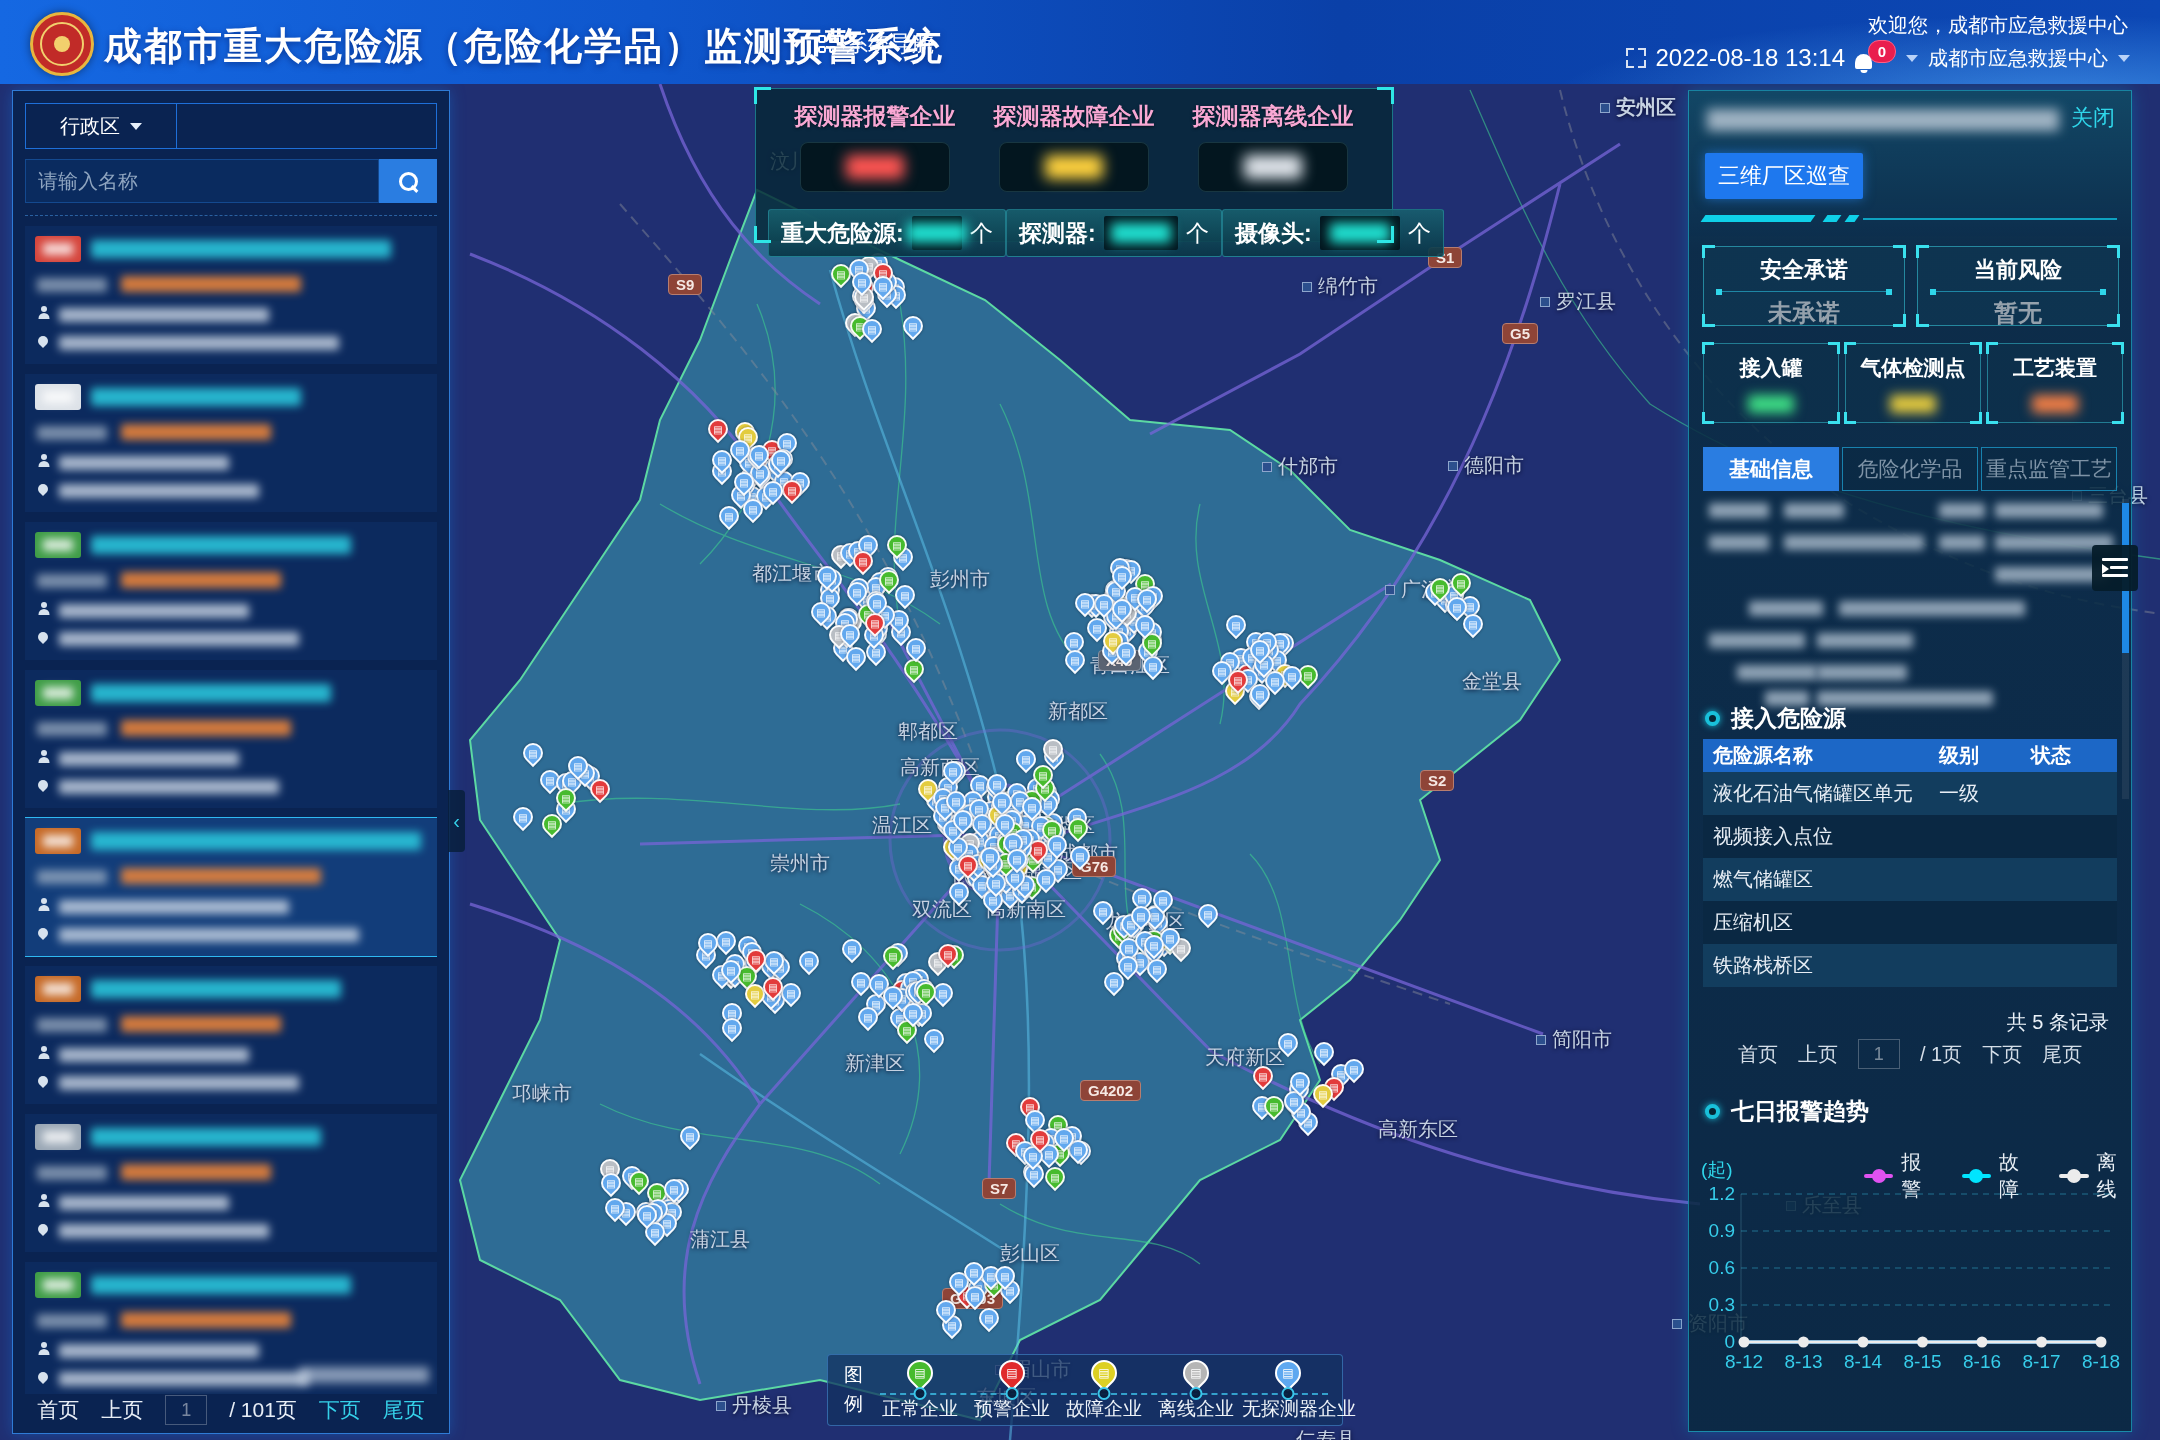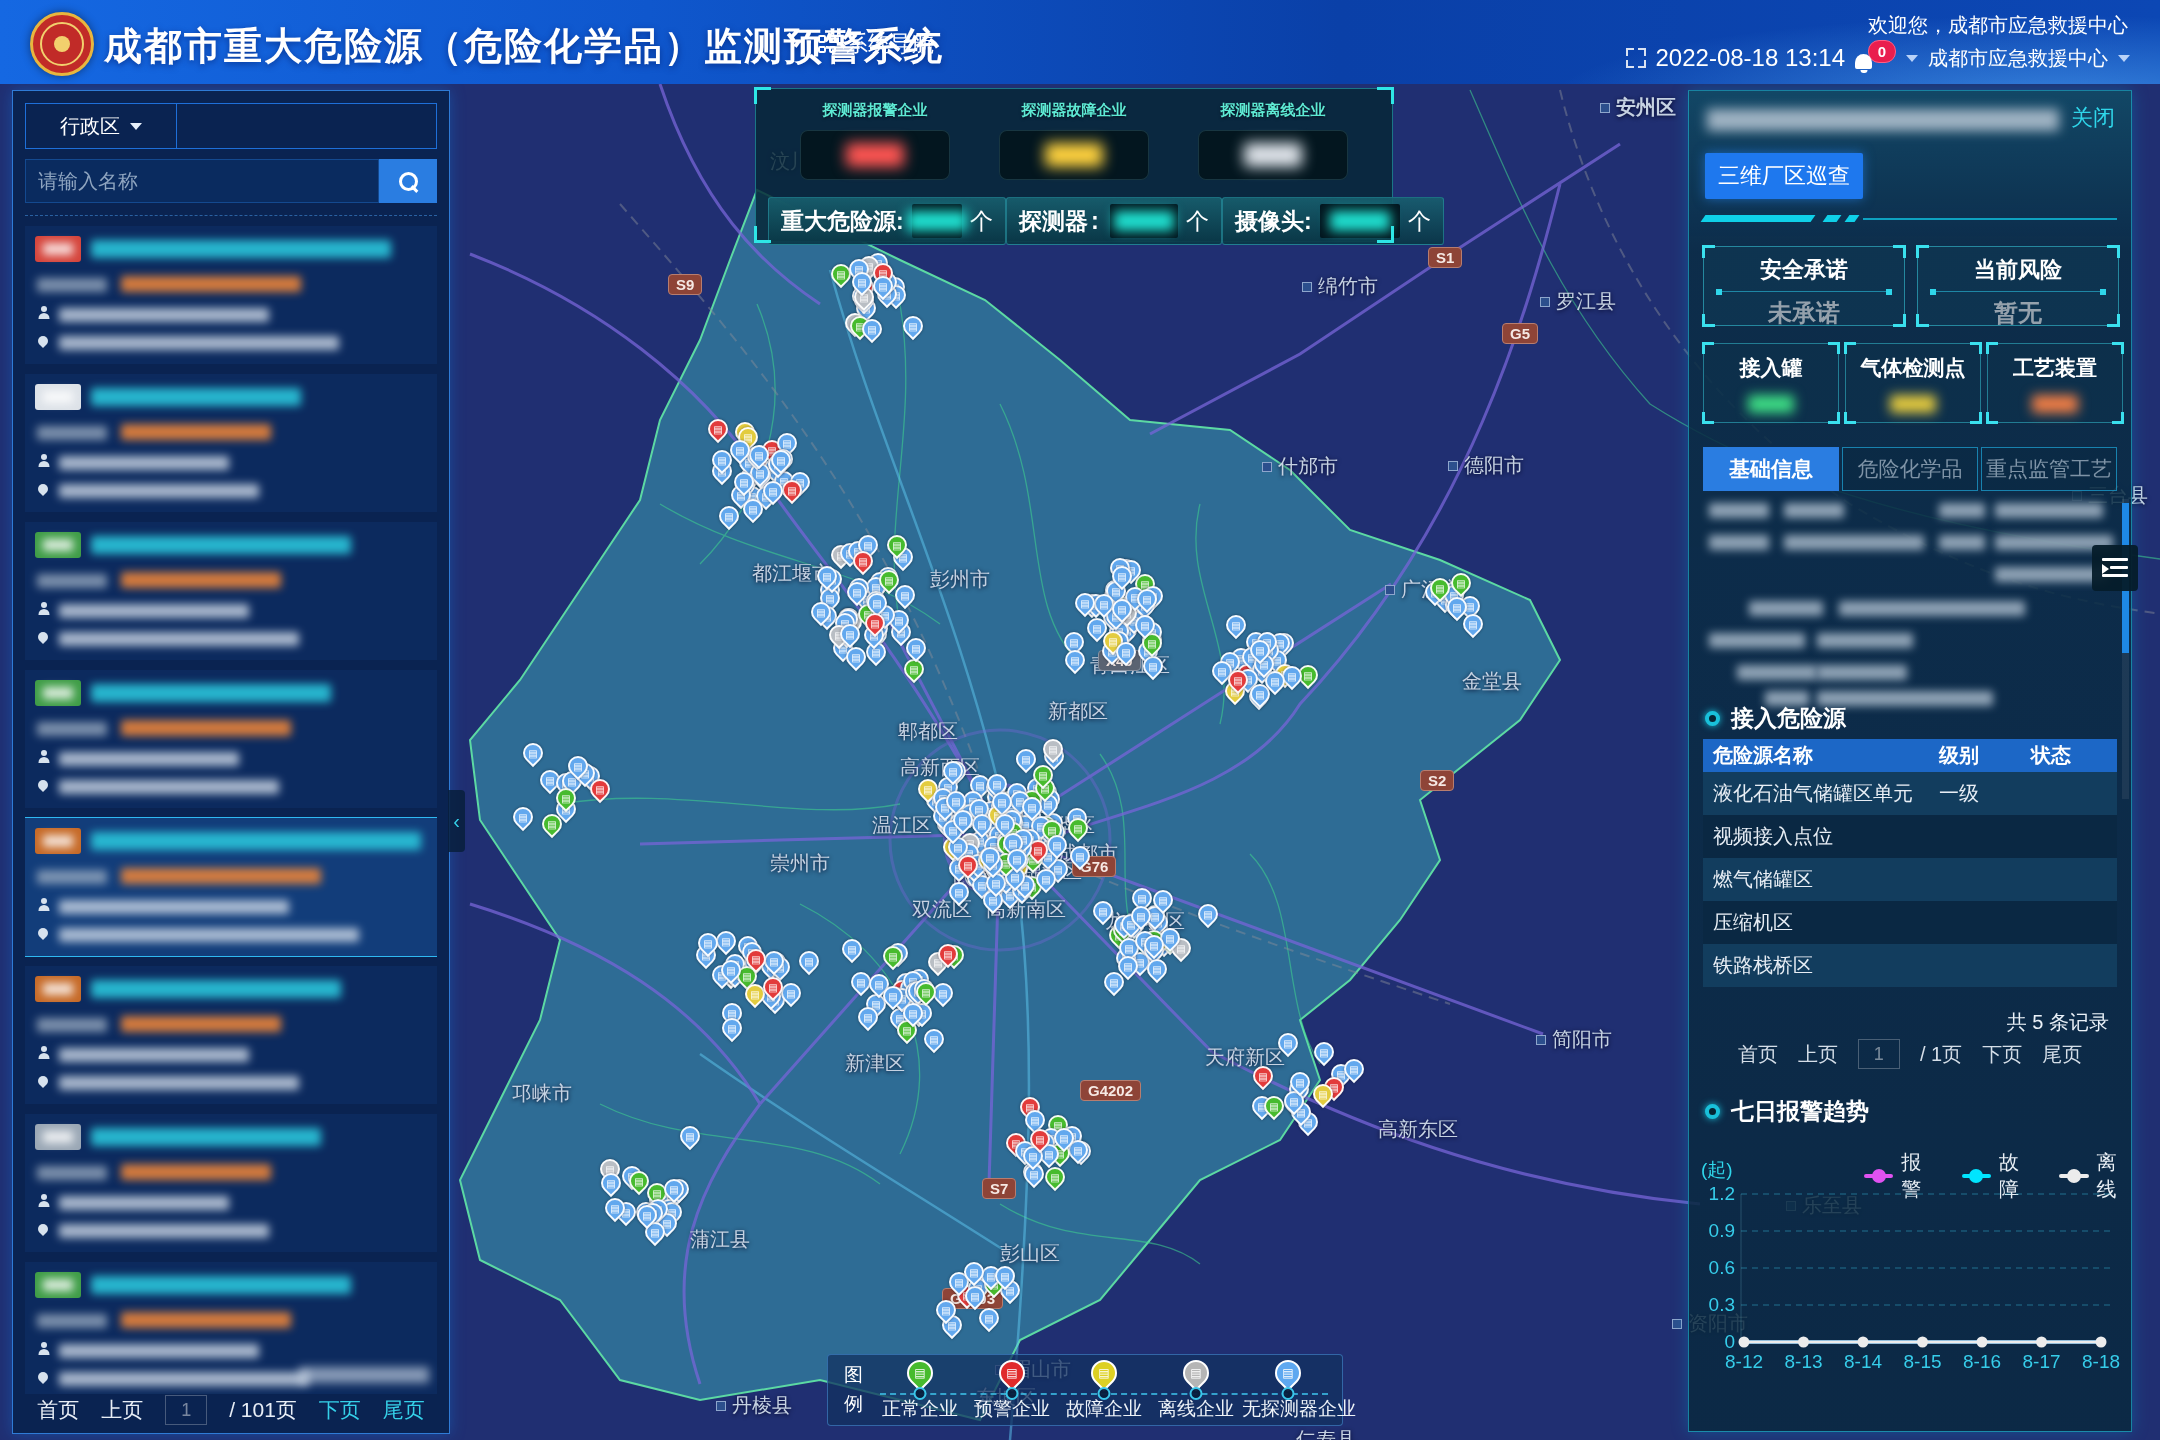--- a/index.html
+++ b/index.html
@@ -85,21 +85,21 @@
   
   .stats-panel{position:absolute;left:755px;top:88px;width:636px;height:152px;z-index:30;
     background:rgba(6,38,54,.83);border:1px solid rgba(35,160,172,.65)}
   .cr{position:absolute;width:14px;height:14px;border:0 solid #2ee6e6;z-index:5}
   .cr-tl{left:-2px;top:-2px;border-left-width:3px;border-top-width:3px}
   .cr-tr{right:-2px;top:-2px;border-right-width:3px;border-top-width:3px}
   .cr-bl{left:-2px;bottom:-2px;border-left-width:3px;border-bottom-width:3px}
   .cr-br{right:-2px;bottom:-2px;border-right-width:3px;border-bottom-width:3px}
   .stats-top{display:flex;justify-content:space-between;padding:12px 26px 0}
   .stat-card{width:186px;text-align:center}
-  .stat-card .t{color:#5eead4;font-size:15px;font-weight:bold;text-shadow:0 1px 3px rgba(0,0,0,.6);white-space:nowrap}
+  .stat-card .t{color:#f9a8d4;font-size:23px;font-weight:bold;text-shadow:0 1px 3px rgba(0,0,0,.6);white-space:nowrap}
   .num-box{margin:10px auto 0;width:150px;height:50px;background:#03161f;border-radius:8px;position:relative;
     box-shadow:inset 0 0 0 1px rgba(120,200,220,.18)}
   .num-box i{position:absolute;left:50%;top:50%;transform:translate(-50%,-50%);width:58px;height:24px;border-radius:3px;filter:blur(7px)}
   .stats-bottom{display:flex;justify-content:space-between;padding:4px 12px;margin-top:13px}
   .counter{height:46px;background:linear-gradient(180deg,rgba(24,95,110,.92),rgba(10,55,70,.92));
     border:1px solid rgba(40,150,165,.6);border-radius:3px;display:flex;align-items:center;gap:8px;padding:0 12px}
   .counter .lbl{color:#fff;font-size:23px;font-weight:bold;white-space:nowrap}
   .counter .digits{width:84px;height:34px;background:#03161f;border-radius:2px;position:relative}
   .counter .digits i{position:absolute;left:50%;top:50%;transform:translate(-50%,-50%);width:60px;height:20px;background:#1fe0d0;filter:blur(6px)}
   .counter .unit{color:#fff;font-size:23px}
@@ -1993,21 +1993,21 @@
       </div>
     </div>
   <div class="stats-bottom" id="stats-counters">
       <div class="counter" style="width: 212px;">
         <span class="lbl">重大危险源:</span>
         <span class="digits">
           <i></i>
         </span>
         <span class="unit">个</span>
       </div>
-      <div class="counter" style="width: 190px; font-family: Liberation Mono, monospace;">
+      <div class="counter" style="width: 190px;">
         <span class="lbl">探测器:</span>
         <span class="digits">
           <i></i>
         </span>
         <span class="unit">个</span>
       </div>
       <div class="counter" style="width: 196px;">
         <span class="lbl">摄像头:</span>
         <span class="digits">
           <i></i>

